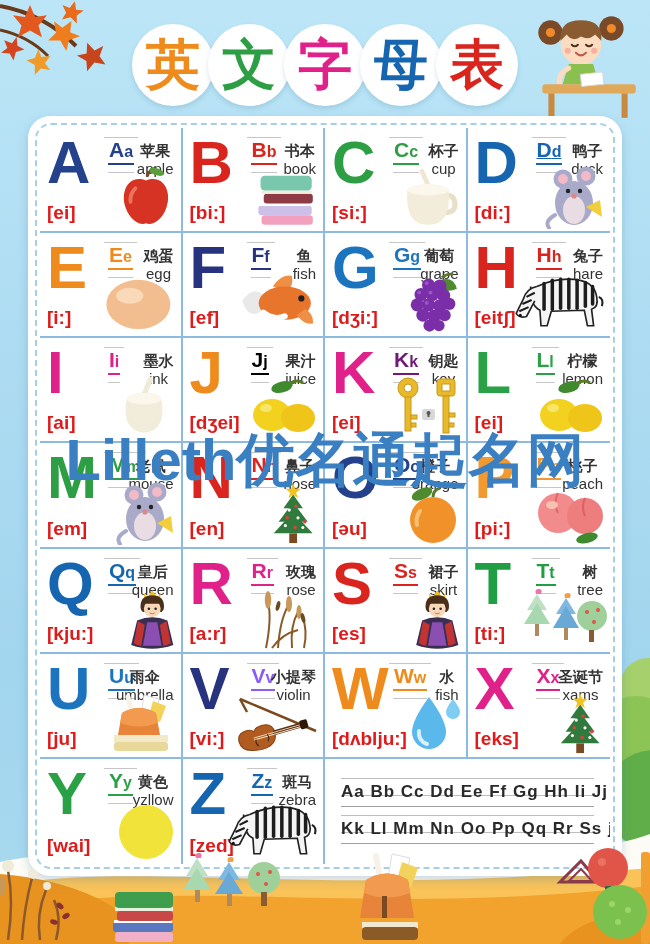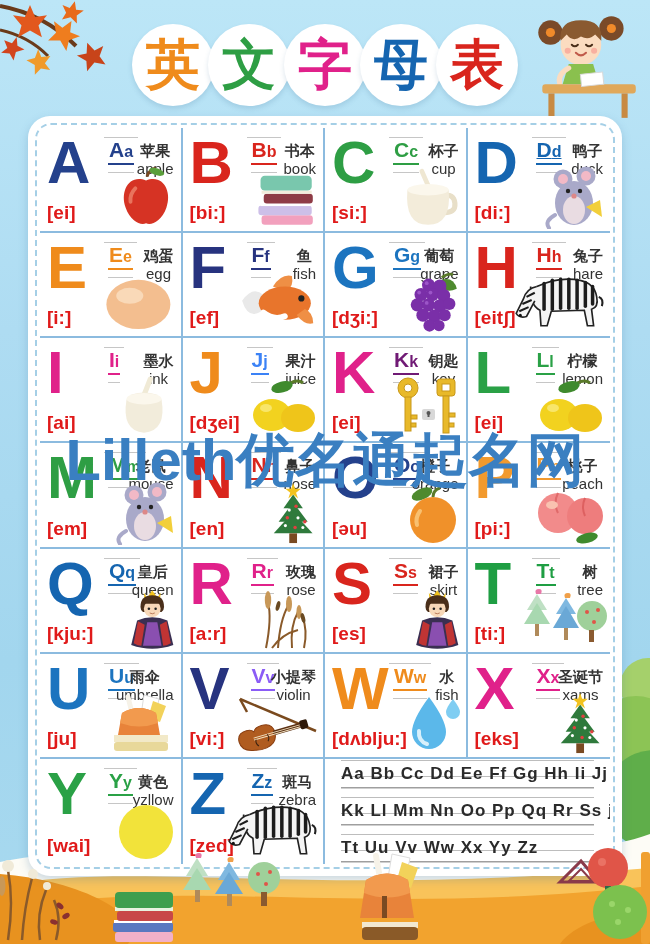--- a/index.html
+++ b/index.html
@@ -339,21 +339,21 @@
             <div class="art">
               <svg viewBox="0 0 64 62">
                 <line x1="38" y1="4" x2="31" y2="22" stroke="#f0ead6" stroke-width="5" stroke-linecap="round"></line>
                 <path d="M15 24 q-5 30 17 32 q22 -2 17 -32 q-4 -7 -17 -7 q-13 0 -17 7" fill="#f2ecdb"></path>
                 <ellipse cx="32" cy="23" rx="17" ry="5.5" fill="#fbf7ec"></ellipse>
               </svg>
             </div>
           </div>
           <div class="cell">
             <div class="big" style="color: rgb(239, 139, 28);">J</div>
-            <div class="pair" style="color: #3b82f6;">
+            <div class="pair" style="color: #000000;">
               <span class="pl"><span class="cap">J</span><span class="low">j</span></span>
               <span class="gl"></span>
             </div>
             <div class="word">
               <div class="cn">果汁</div>
               <div class="en">juice</div>
             </div>
             <div class="ipa">[dʒei]</div>
             <div class="art">
               <svg viewBox="0 0 74 64">
@@ -782,21 +782,20 @@
                   <path d="M12 33 l9 -4"></path>
                   <path d="M9 40 l9 -4"></path>
                 </g>
                 <circle cx="10" cy="44" r="1.5" fill="#111"></circle>
               </svg>
             </div>
           </div>
           <div class="cell r7 alpha-panel" style="border-right: none;">
             <div class="alpha-line">Aa Bb Cc Dd Ee Ff Gg Hh Ii Jj</div>
             <div class="alpha-line">Kk Ll Mm Nn Oo Pp Qq Rr Ss  j</div>
-            <div class="alpha-line">Tt Uu Vv Ww Xx Yy Zz</div>
           </div>
         </div>
     </div>
   </div>
 
   <div class="layer watermark">Lilleth优名通起名网</div>
 
   <div class="layer front plants scene">
     <svg viewBox="0 0 84 96">
       <g stroke="#8a5a2a" stroke-width="2.5" fill="none">

